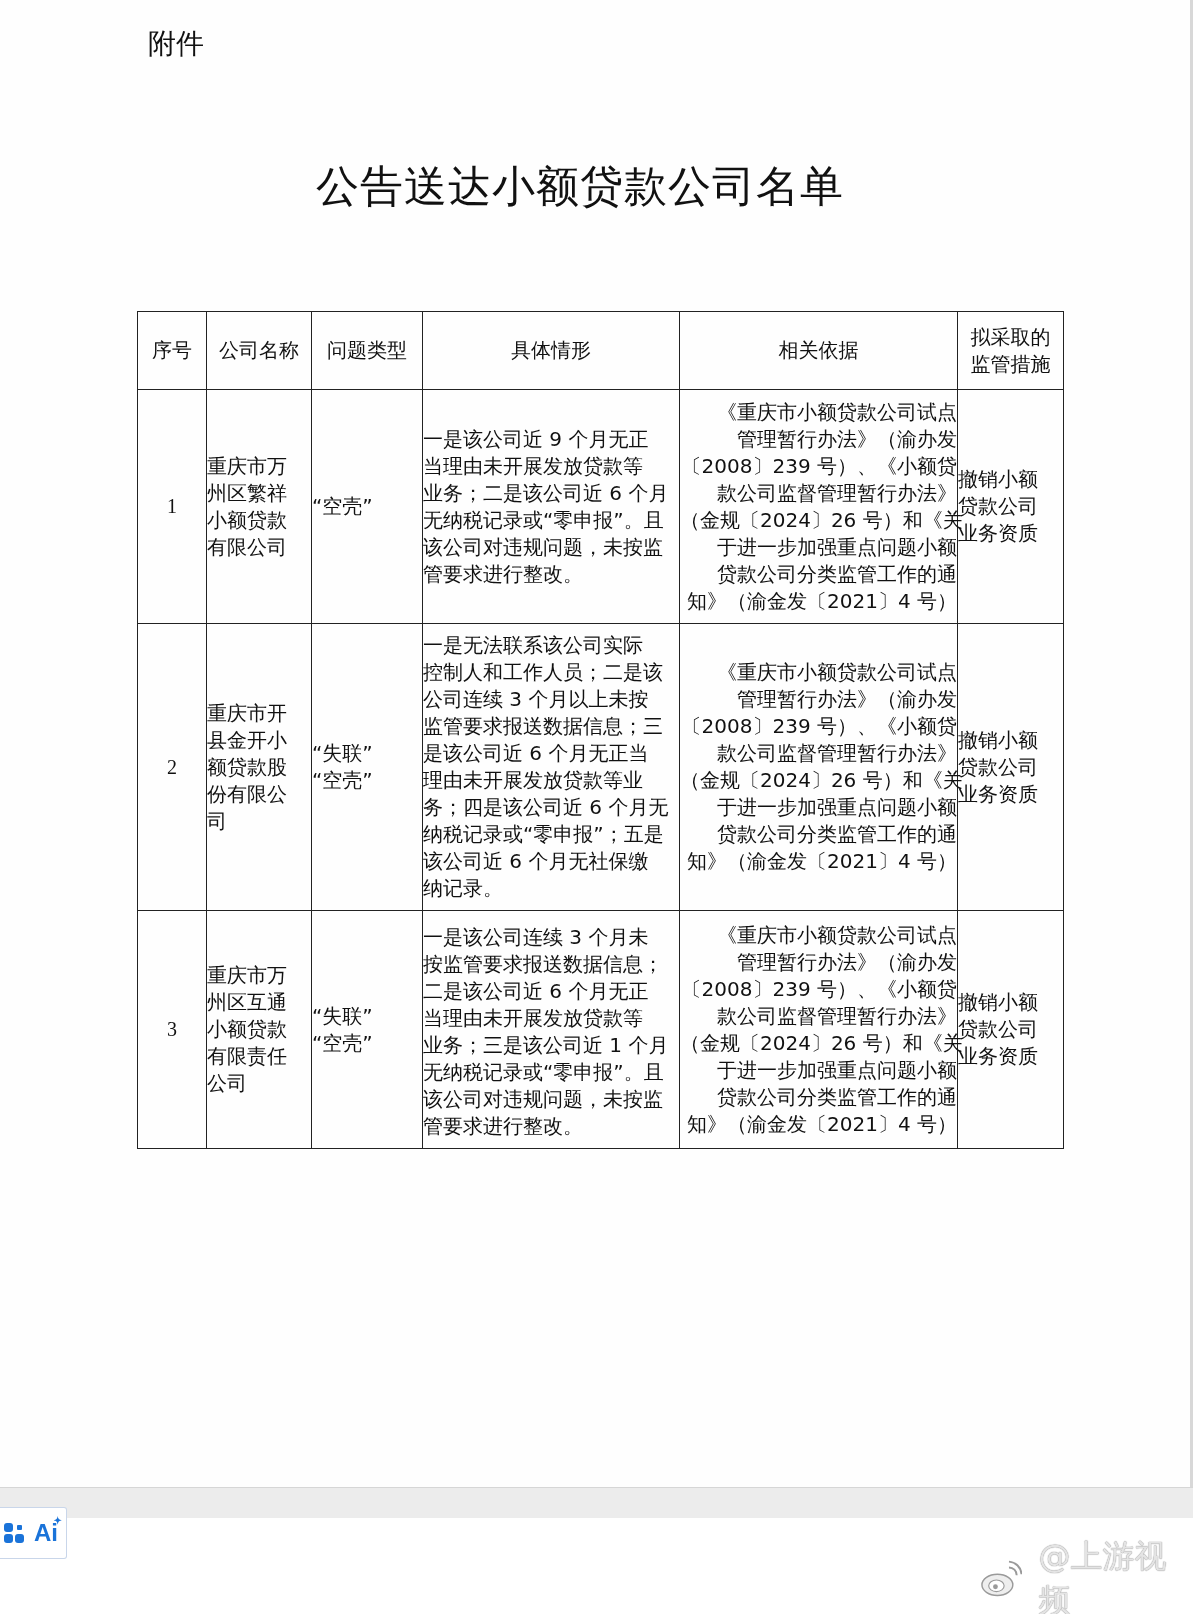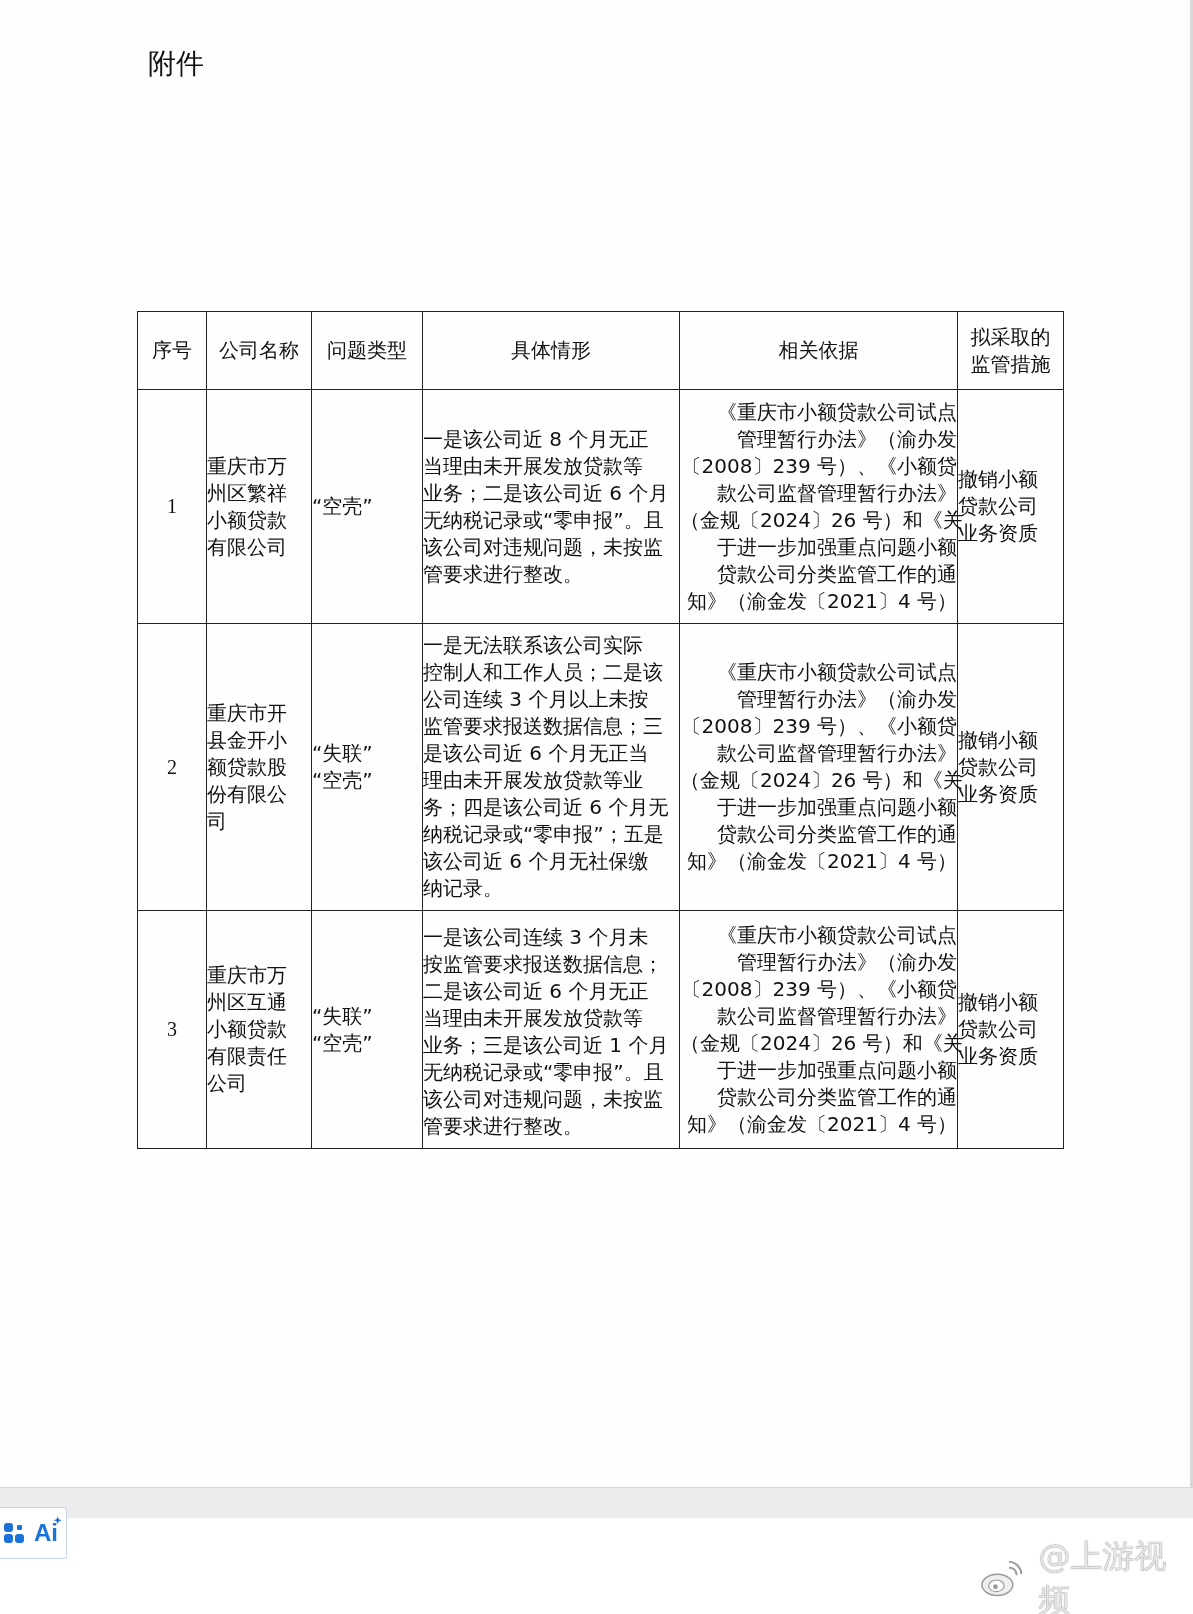--- a/index.html
+++ b/index.html
@@ -12,21 +12,21 @@
   .page {
     position: absolute; left: 0; top: 0; width: 1190px; height: 1487px;
     background: #fefefe;
   }
   .right-edge {
     position: absolute; left: 1190px; top: 0; width: 3px; height: 1487px;
     background: #d8d8d8;
   }
   .attachment-label {
     position: absolute; left: 148px; top: 26px;
-    font-size: 28px; line-height: 36px; color: #111; margin-top: 20px;
+    font-size: 28px; line-height: 36px; color: #111;
   }
   .doc-title {
     position: absolute; left: 0; width: 1160px; top: 158px;
     text-align: center; font-size: 43px; line-height: 56px; color: #111;
     letter-spacing: 1px;
   }
   table.list {
     position: absolute; left: 137px; top: 311px;
     border-collapse: collapse; table-layout: fixed;
     width: 926px;
@@ -72,20 +72,21 @@
     position: absolute; left: 980px; top: 1535px; display: flex; align-items: center; gap: 16px;
     color: #e4e4e4; font-size: 32px; text-shadow: 0 0 1px #999, 0 0 1px #999;
   }
   .weibo-icon { width: 44px; height: 40px; }
 </style>
 </head>
 <body>
 
 <div class="page">
   <div class="attachment-label">附件</div>
+  <div class="doc-title">公告送达小额贷款公司名单</div>
 
   <table class="list">
     <colgroup>
       <col style="width:69px">
         <col style="width:105px">
         <col style="width:111px">
       <col style="width:257px">
         <col style="width:278px">
         <col style="width:106px">
     </colgroup>
@@ -109,21 +110,21 @@
         <td class="c-name">
           <span class="line">重庆市万</span>
           <span class="line">州区繁祥</span>
           <span class="line">小额贷款</span>
           <span class="line">有限公司</span>
         </td>
         <td class="c-type">
           <span class="line">“空壳”</span>
         </td>
         <td class="c-detail">
-          <span class="line">一是该公司近 8 个月无正</span>
+          <span class="line">一是该公司近 9 个月无正</span>
           <span class="line">当理由未开展发放贷款等</span>
           <span class="line">业务；二是该公司近 6 个月</span>
           <span class="line">无纳税记录或“零申报”。且</span>
           <span class="line">该公司对违规问题，未按监</span>
           <span class="line">管要求进行整改。</span>
         </td>
         <td class="c-basis">
           <span class="line">《重庆市小额贷款公司试点</span>
           <span class="line">管理暂行办法》（渝办发</span>
           <span class="line">〔2008〕239 号）、《小额贷</span>

